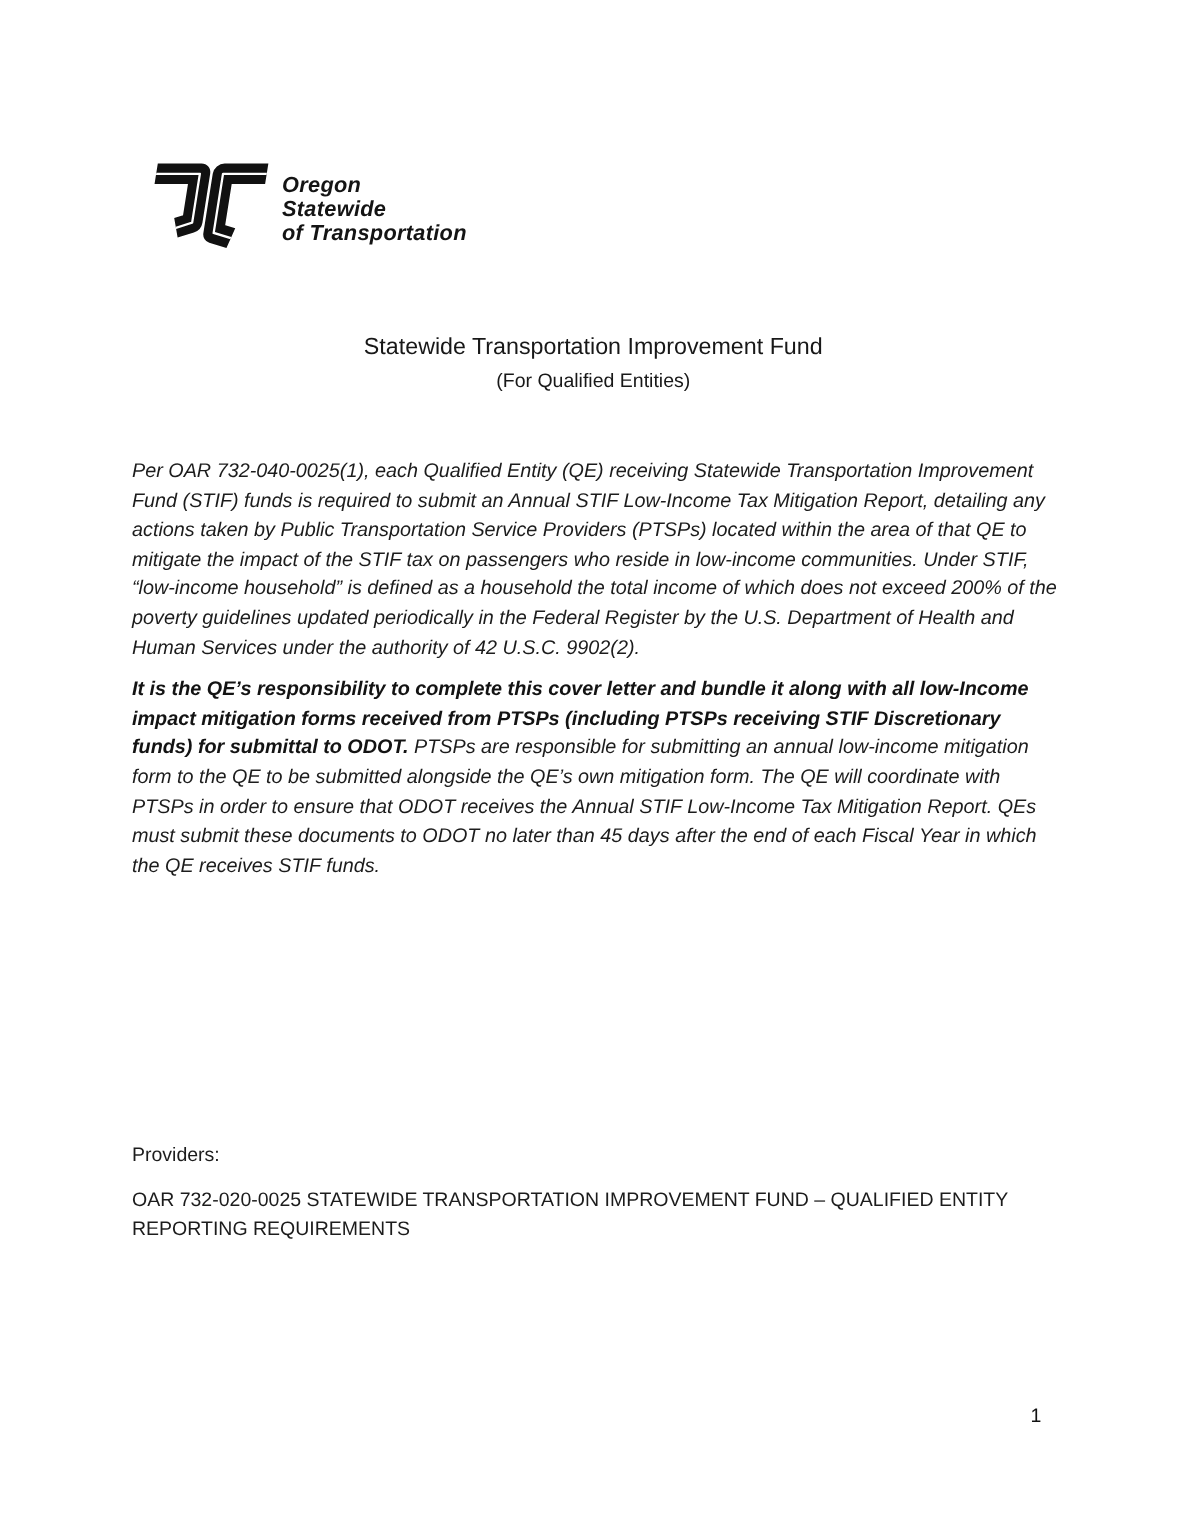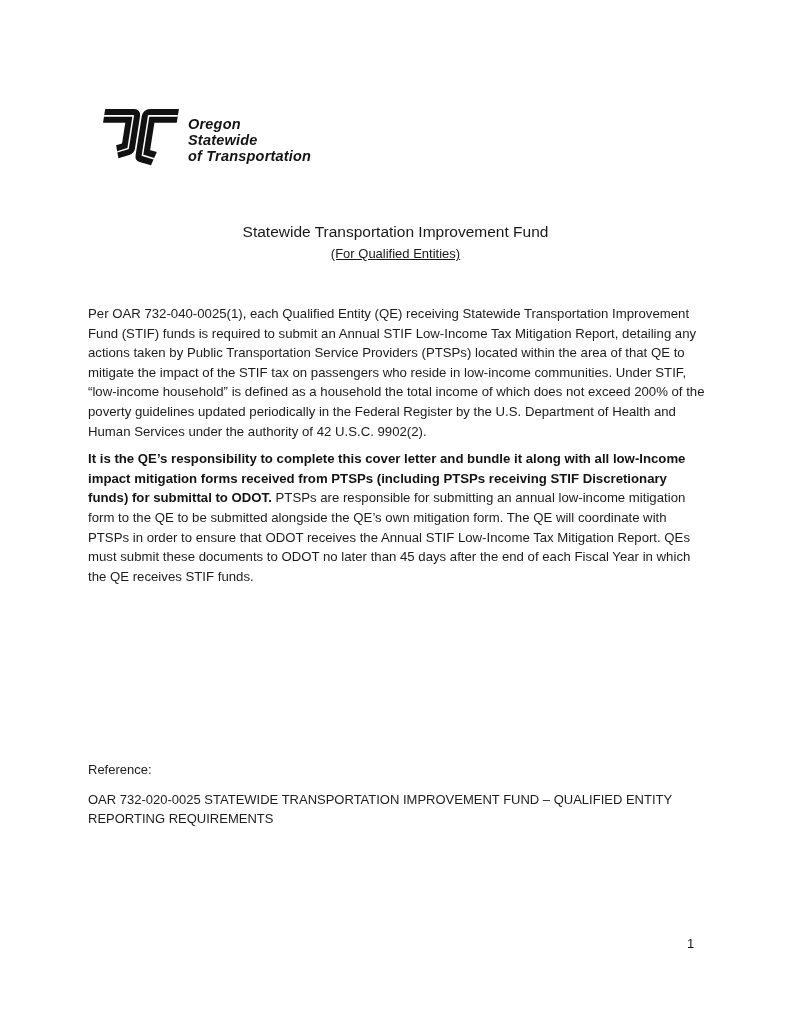--- a/index.html
+++ b/index.html
@@ -42,32 +42,33 @@
   .title {
     position: absolute;
     top: 221px;
     left: 0;
     width: 100%;
     text-align: center;
     font-size: 15.5px;
     line-height: 21.8px;
     color: #181818;
   }
-  .title .t3 { font-size: 13px; text-decoration: underline; }
+  .title .t3 { font-size: 13px; }
   .bold { font-weight: bold; }
 
   
   .body-text {
     position: absolute;
     top: 304px;
     left: 88px;
     width: 622px;
     font-size: 13.2px;
     line-height: 19.6px;
     color: #1c1c1c;
+    font-style: italic;
   }
   .body-text p { margin: 0 0 8px 0; }
   .body-text strong { font-weight: bold; color: #131313; }
 
   
   .reference {
     position: absolute;
     top: 761px;
     left: 88px;
     width: 630px;
@@ -114,19 +115,19 @@
     <div class="t1">Statewide Transportation Improvement Fund</div>
     <div class="t3">(For Qualified Entities)</div>
   </div>
 
   <div class="body-text">
     <p>Per OAR 732-040-0025(1), each Qualified Entity (QE) receiving Statewide Transportation Improvement Fund (STIF) funds is required to submit an Annual STIF Low-Income Tax Mitigation Report, detailing any actions taken by Public Transportation Service Providers (PTSPs) located within the area of that QE to mitigate the impact of the STIF tax on passengers who reside in low-income communities.  Under STIF, “low-income household” is defined as a household the total income of which does not exceed 200% of the poverty guidelines updated periodically in the Federal Register by the U.S. Department of Health and Human Services under the authority of 42 U.S.C. 9902(2).</p>
     <p><strong>It is the QE’s responsibility to complete this cover letter and bundle it along with all low-Income impact mitigation forms received from PTSPs (including PTSPs receiving STIF Discretionary funds) for submittal to ODOT.</strong><span> PTSPs are responsible for submitting an annual low-income mitigation form to the QE to be submitted alongside the QE’s own mitigation form. The QE will coordinate with PTSPs in order to ensure that ODOT receives the Annual STIF Low-Income Tax Mitigation Report.  QEs must submit these documents to ODOT no later than 45 days after the end of each Fiscal Year in which the QE receives STIF funds.</span></p>
   </div>
 
   <div class="reference">
-    <p class="ref-label">Reference:</p>
+    <p class="ref-label">Providers:</p>
     <p class="ref-citation">OAR 732-020-0025 STATEWIDE TRANSPORTATION IMPROVEMENT FUND – QUALIFIED ENTITY REPORTING REQUIREMENTS</p>
   </div>
 
   <div class="page-number">1</div>
 
 </div>
 
 </body></html>

